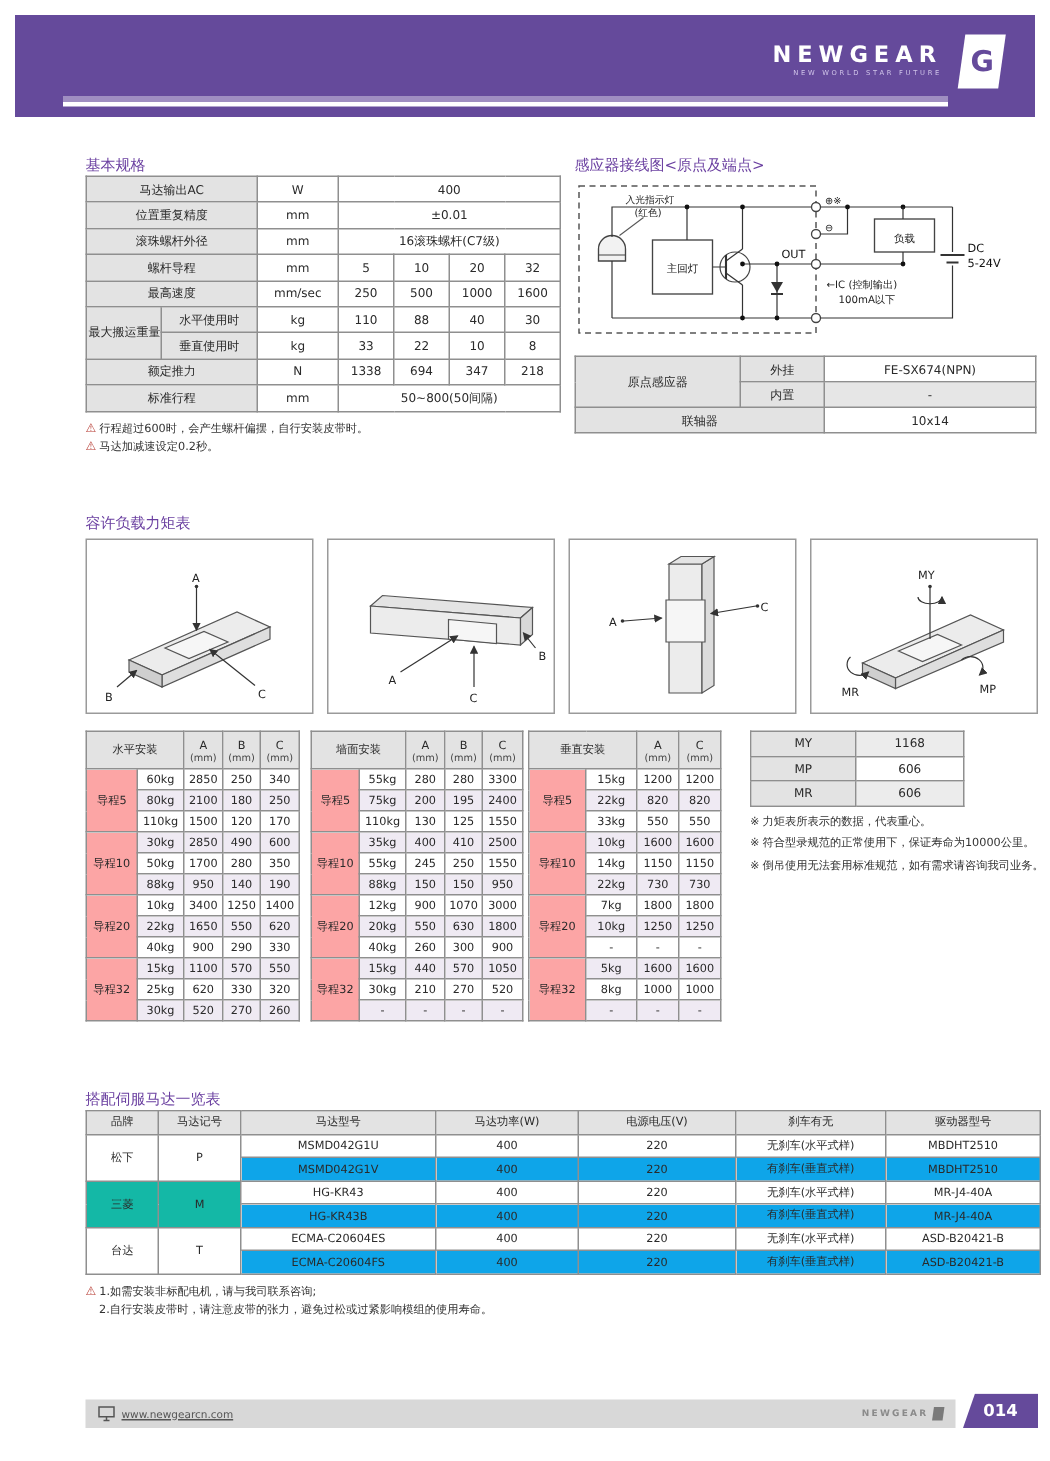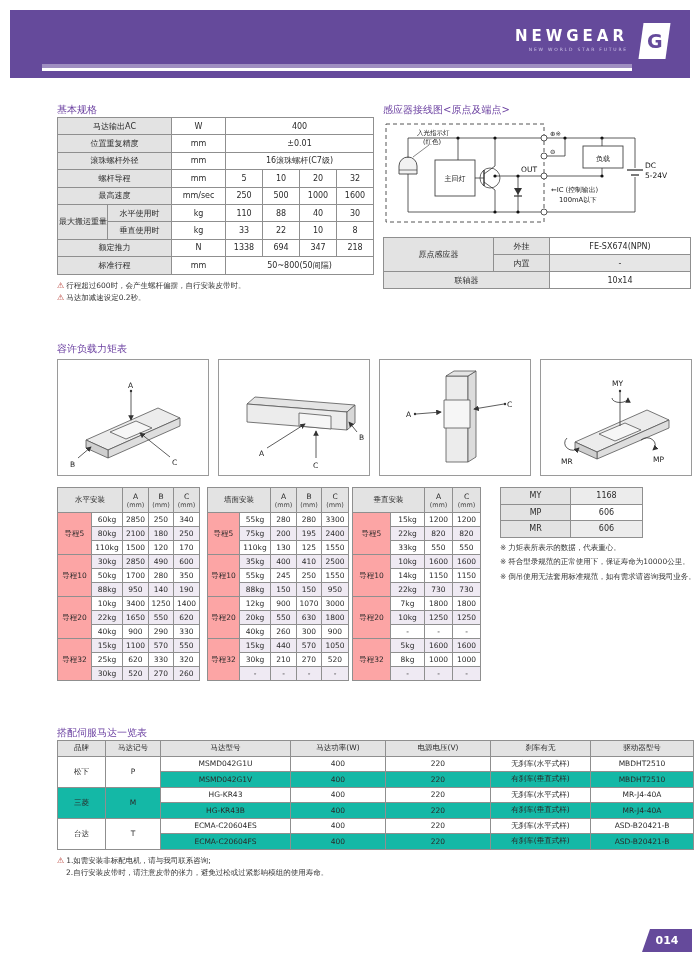--- a/index.html
+++ b/index.html
@@ -31,21 +31,21 @@
 .st td{height:17px;font-size:8px}
 .tintg{background:#e6e6e6}
 .lt td,.lt th{height:14px}
 .lt .hrow th{height:25px}
 .cu{font-size:6.5px;color:#444}
 tr.alt td:not(.g){background:#efeaf3}
 .g{background:#fca5a5}
 .myt td{height:16.5px;font-size:8px}
 .vt{background:#ececec}
 .mt td,.mt th{height:15.5px}
-tr.galt td{background:#14b8a6}
+tr.galt td{background:#0ea5e9}
 .lav{background:#14b8a6}
 
 .dbox{position:absolute;width:152px;height:117px;border:1px solid #9a9a9a;background:#fff}
 svg text{font-family:"DejaVu Sans",sans-serif}
 
 .fbar{position:absolute;left:57px;top:933px;width:580px;height:19px;background:#d8d8d8;display:flex;align-items:center;padding:0 8px}
 .furl{font-size:7px;color:#555;text-decoration:underline;margin-left:4px}
 .fbrand{margin-left:auto;display:flex;align-items:center;font-size:6px;font-weight:bold;letter-spacing:1.5px;color:#8a8a8a}
 .fmark{width:7px;height:9px;background:#7a7a7a;transform:skewX(-8deg);margin-left:3px}
 .badge{position:absolute;left:642px;top:929px;width:50px;height:23px;background:#654a9b;color:#fff;font-size:11px;font-weight:bold;display:flex;align-items:center;justify-content:center;clip-path:polygon(16% 0,100% 0,100% 100%,0 100%)}
@@ -719,17 +719,29 @@
   </tbody>
     </table>
   <div class="wnote" style="left:57px;top:856px">
       <span class="wicon">⚠</span>
       <span>1.如需安装非标配电机，请与我司联系咨询;</span>
     </div>
   <div class="wnote" style="left:66px;top:868px">
       <span>2.自行安装皮带时，请注意皮带的张力，避免过松或过紧影响模组的使用寿命。</span>
     </div>
 
+  <div class="fbar">
+    <svg width="12" height="11" viewBox="0 0 12 11">
+        <rect x="1" y="1" width="10" height="6.5" fill="none" stroke="#555" stroke-width="1"></rect>
+        <line x1="4" y1="10" x2="8" y2="10" stroke="#555" stroke-width="1"></line>
+        <line x1="6" y1="7.5" x2="6" y2="10" stroke="#555" stroke-width="1"></line>
+      </svg>
+    <span class="furl">www.newgearcn.com</span>
+    <span class="fbrand">
+        <span>NEWGEAR</span>
+        <span class="fmark"></span>
+      </span>
+  </div>
   <div class="badge">
       <span>014</span>
     </div>
 
 </div>
 
 </body></html>

